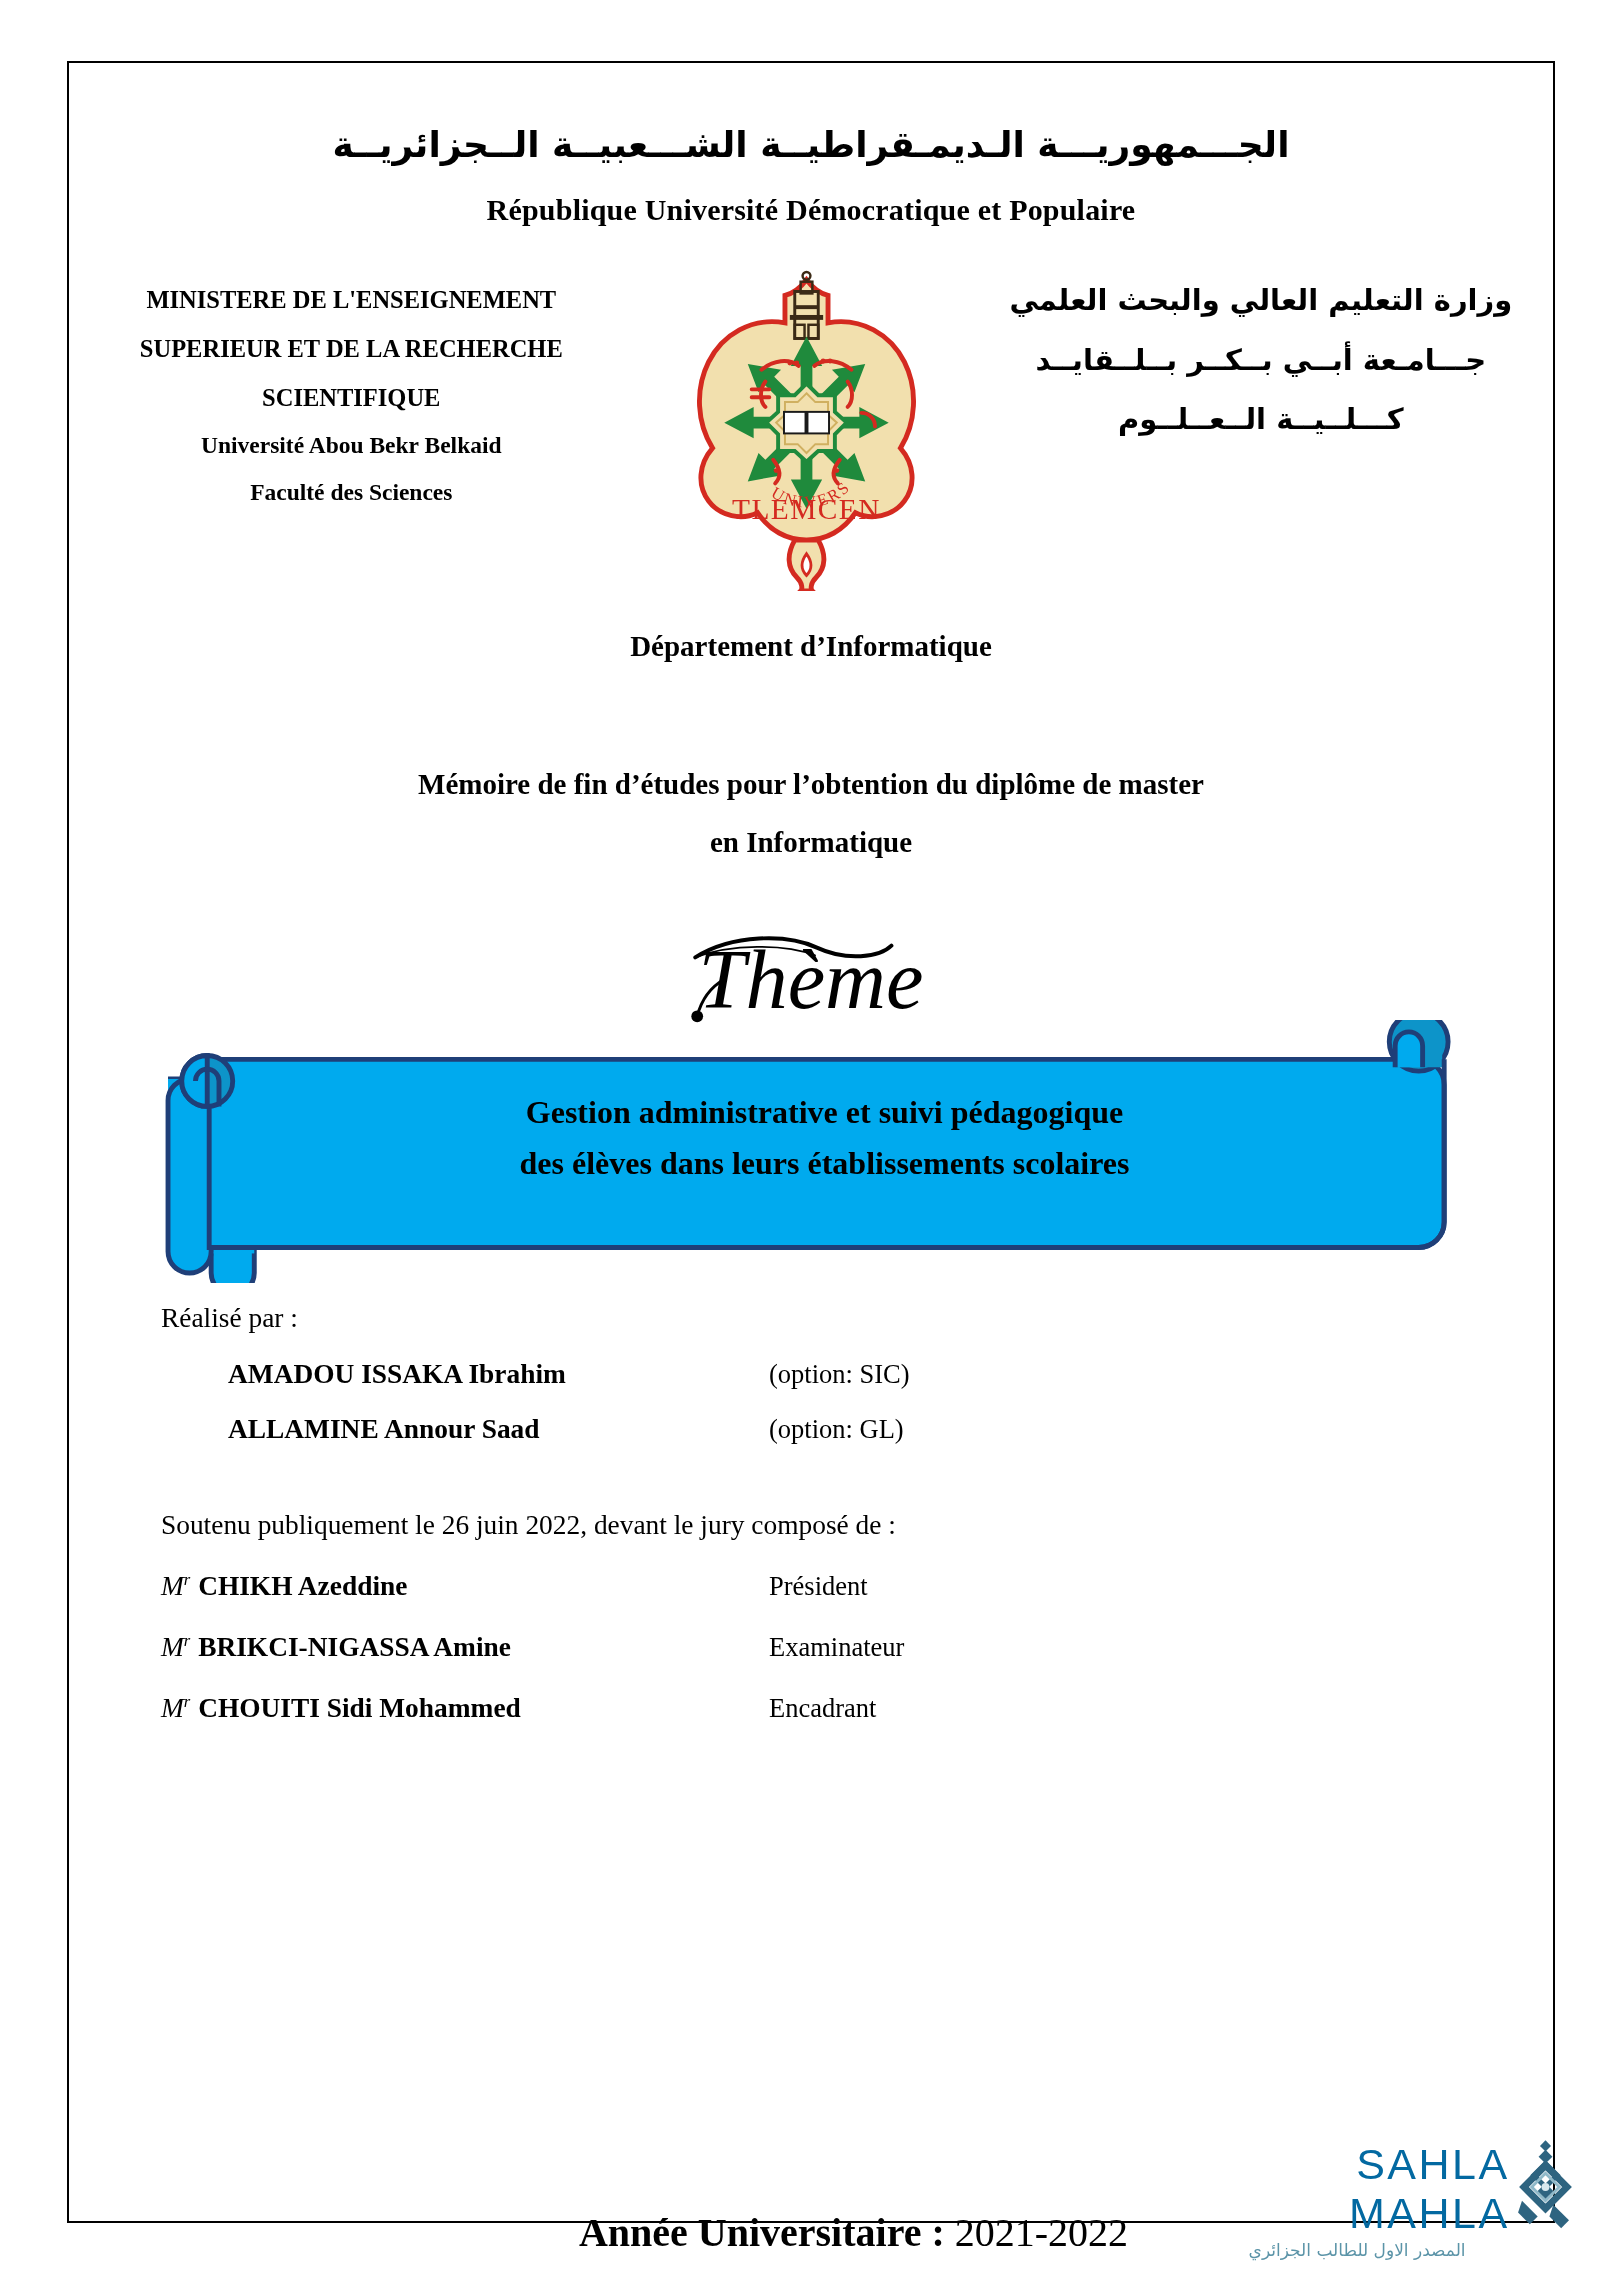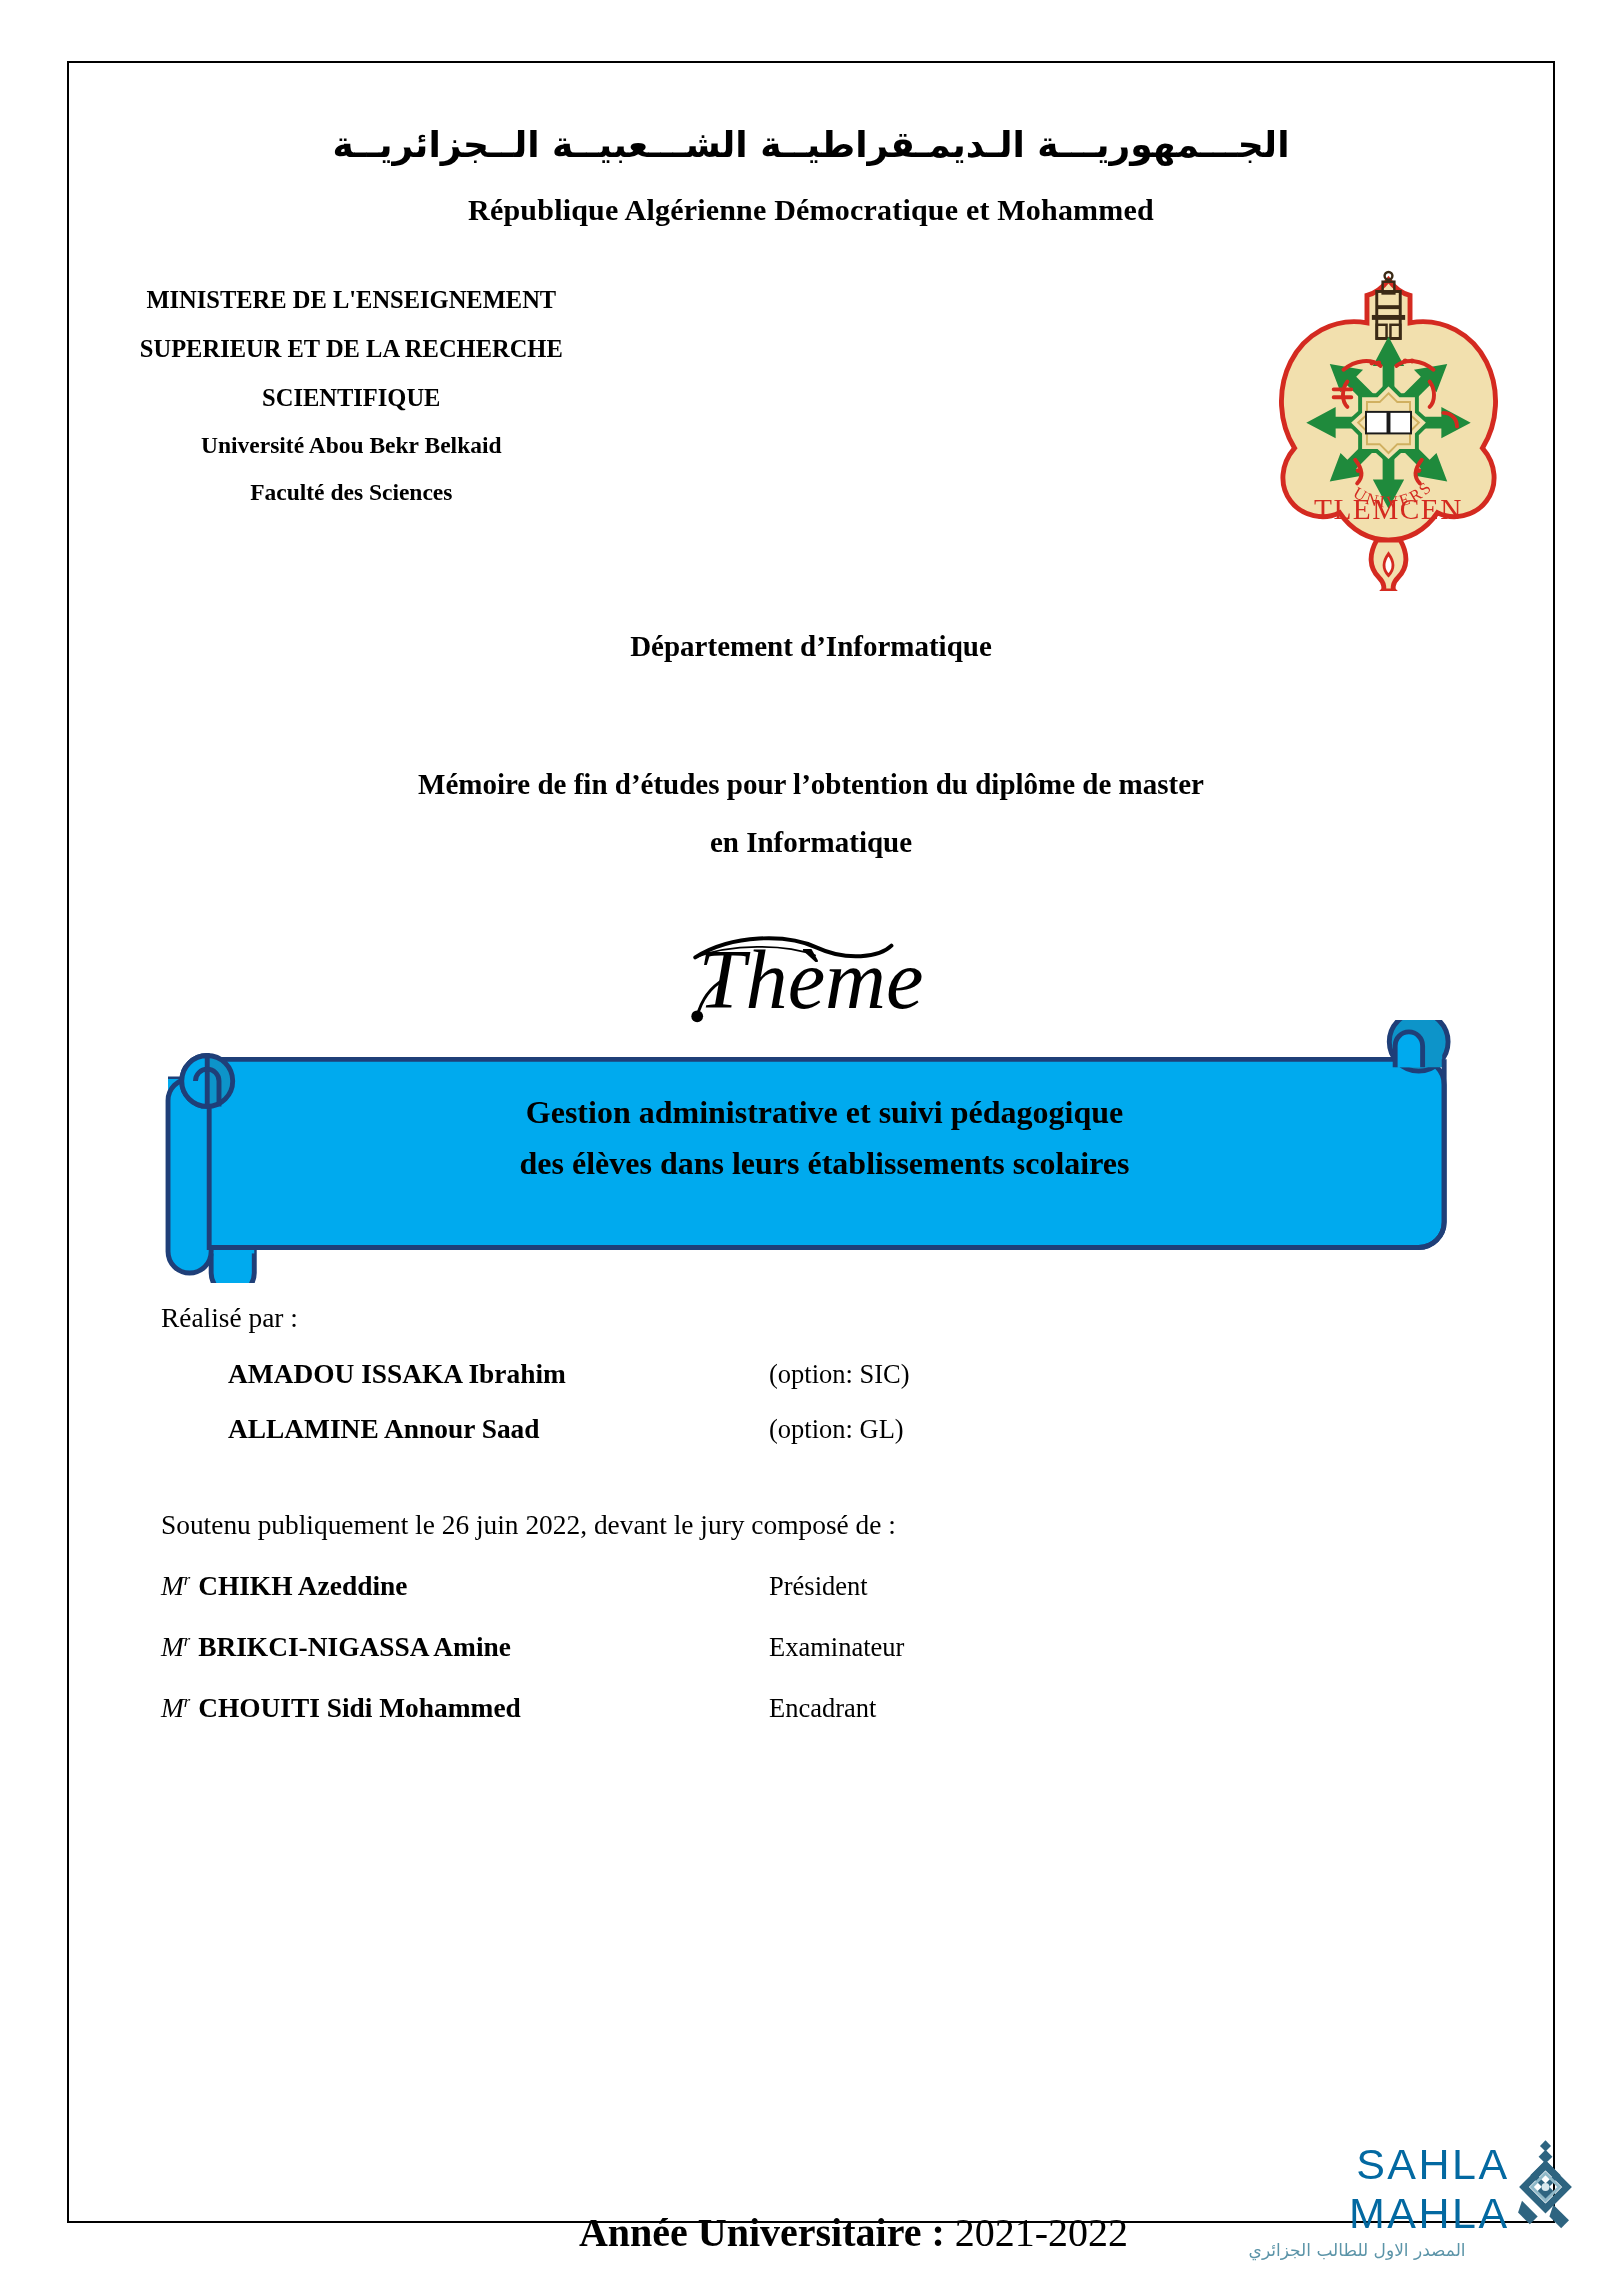--- a/index.html
+++ b/index.html
@@ -215,21 +215,21 @@
 </head>
 <body>
 
 <div class="page">
 
   <div class="frame"></div>
 
   <div class="content">
 
     <div class="hdr-ar">الجـــمهوريـــة الـديمـقراطيــة الشـــعبيــة الــجزائريــة</div>
-    <div class="hdr-fr">République Algérienne Démocratique et Mohammed</div>
+    <div class="hdr-fr">République Université Démocratique et Populaire</div>
 
     <div class="band">
 
       <div class="band-left">
         <div>MINISTERE DE L'ENSEIGNEMENT</div>
         <div>SUPERIEUR ET DE LA RECHERCHE</div>
         <div>SCIENTIFIQUE</div>
         <div class="sml">Université Abou Bekr Belkaid</div>
         <div class="sml">Faculté des Sciences</div>
       </div>
@@ -305,20 +305,25 @@
             <textPath href="#arcUni" startOffset="12%">UNIVERSITE</textPath>
           </text>
           <text x="130" y="256" text-anchor="middle" font-family="Liberation Serif, serif" font-size="30" fill="#d42a20" letter-spacing="1.5">TLEMCEN</text>
 
           <path d="M118 278 C110 292 110 306 120 316 C126 322 126 328 124 330
                    L136 330 C134 328 134 322 140 316 C150 306 150 292 142 278 Z" fill="#f2e0ae" stroke="#d42a20" stroke-width="5"></path>
           <path d="M130 292 C124 300 124 308 130 314 C136 308 136 300 130 292 Z" fill="#ffffff" stroke="#d42a20" stroke-width="3"></path>
         </svg>
       </div>
 
+      <div class="band-right">
+        <div>وزارة التعليم العالي والبحث العلمي</div>
+        <div>جـــامـعة أبــي بــكــر بــلــقايــد</div>
+        <div>كـــلــيــة الــعــلــوم</div>
+      </div>
     </div>
 
     <div class="dept">Département d’Informatique</div>
 
     <div class="memoire">
       <div>Mémoire de fin d’études pour l’obtention du diplôme de master</div>
       <div>en Informatique</div>
     </div>
 
     <div class="theme-word">

